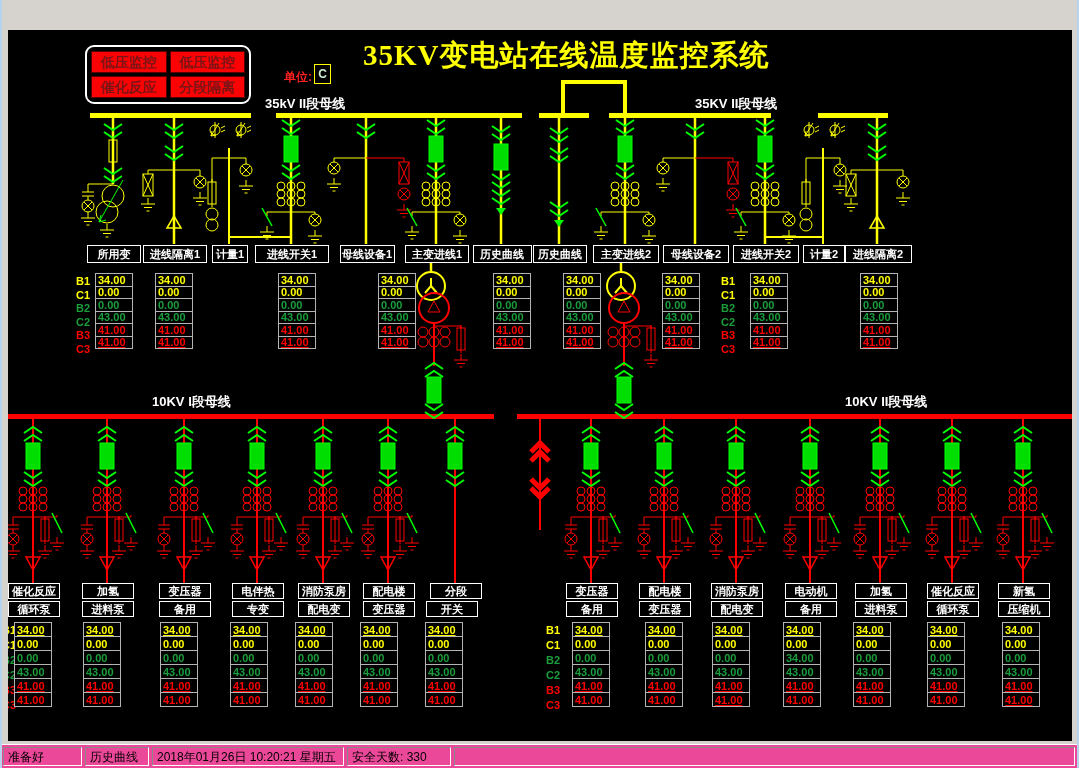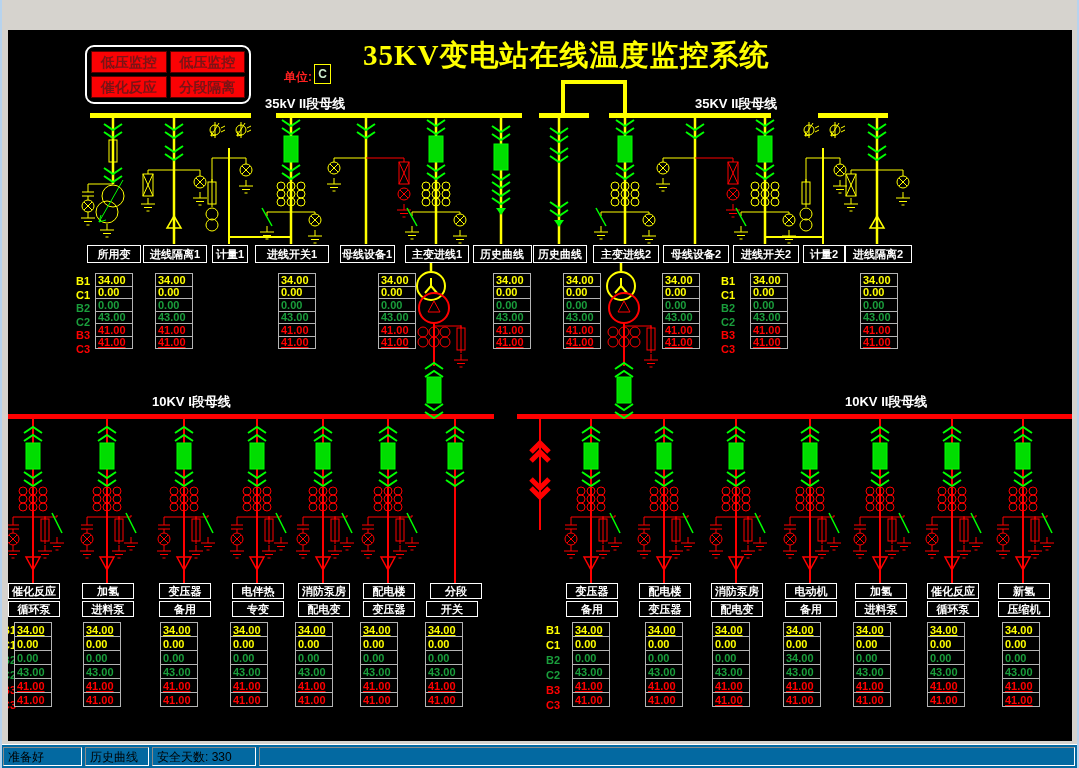--- a/index.html
+++ b/index.html
@@ -25,21 +25,21 @@
   .bay-label{position:absolute;top:215px;height:16px;border:1px solid #fff;background:#000;color:#fff;
              font:bold 11px/16px "Liberation Sans",sans-serif;text-align:center;}
   .fdr-label{position:absolute;height:14px;border:1px solid #fff;background:#000;color:#fff;
              font:bold 11px/14px "Liberation Sans",sans-serif;text-align:center;}
   .ttable{position:absolute;width:38px;}
   .tcell{width:38px;border:1px solid #b4b4b4;box-sizing:border-box;margin-top:-1px;background:#000;
          font:bold 11px "Liberation Sans",sans-serif;display:flex;align-items:center;padding-left:2px;}
   .rlab{position:absolute;width:20px;text-align:right;font:bold 11px "Liberation Sans",sans-serif;}
   .r0,.r1{color:#ffff00;} .r2,.r3{color:#1a9e3c;} .r4,.r5{color:#ff0000;}
   .ul{text-decoration:underline;}
-  .statusbar{position:absolute;left:0;top:744px;width:100%;height:24px;background:#0369a1;
+  .statusbar{position:absolute;left:0;top:744px;width:100%;height:24px;background:#ec4899;
              border-top:1px solid #fff;display:flex;gap:3px;padding:2px 2px 0 1px;box-sizing:border-box;}
   .spanel{height:19px;border:1px solid;border-color:#8a8a8a #fff #fff #8a8a8a;
           font:12px/18px "Liberation Sans",sans-serif;color:#000;padding-left:4px;box-sizing:border-box;}
 </style>
 </head>
 <body>
 
 <div class="window">
 
 
@@ -851,16 +851,17 @@
         <div class="fdr-label" style="left: 919px; top: 553px; width: 50px;">催化反应</div>
         <div class="fdr-label" style="left: 919px; top: 571px; width: 50px;">循环泵</div>
         <div class="fdr-label" style="left: 990px; top: 553px; width: 50px;">新氢</div>
         <div class="fdr-label" style="left: 990px; top: 571px; width: 50px;">压缩机</div>
       </div>
   </div>
 
   <div class="statusbar">
     <div class="spanel" style="width:79px">准备好</div>
     <div class="spanel" style="width:64px">历史曲线</div>
+    <div class="spanel" style="width:192px">2018年01月26日  10:20:21  星期五</div>
     <div class="spanel" style="width:104px">安全天数: 330</div>
     <div class="spanel" style="flex:1"></div>
   </div>
 </div>
 
 </body></html>

